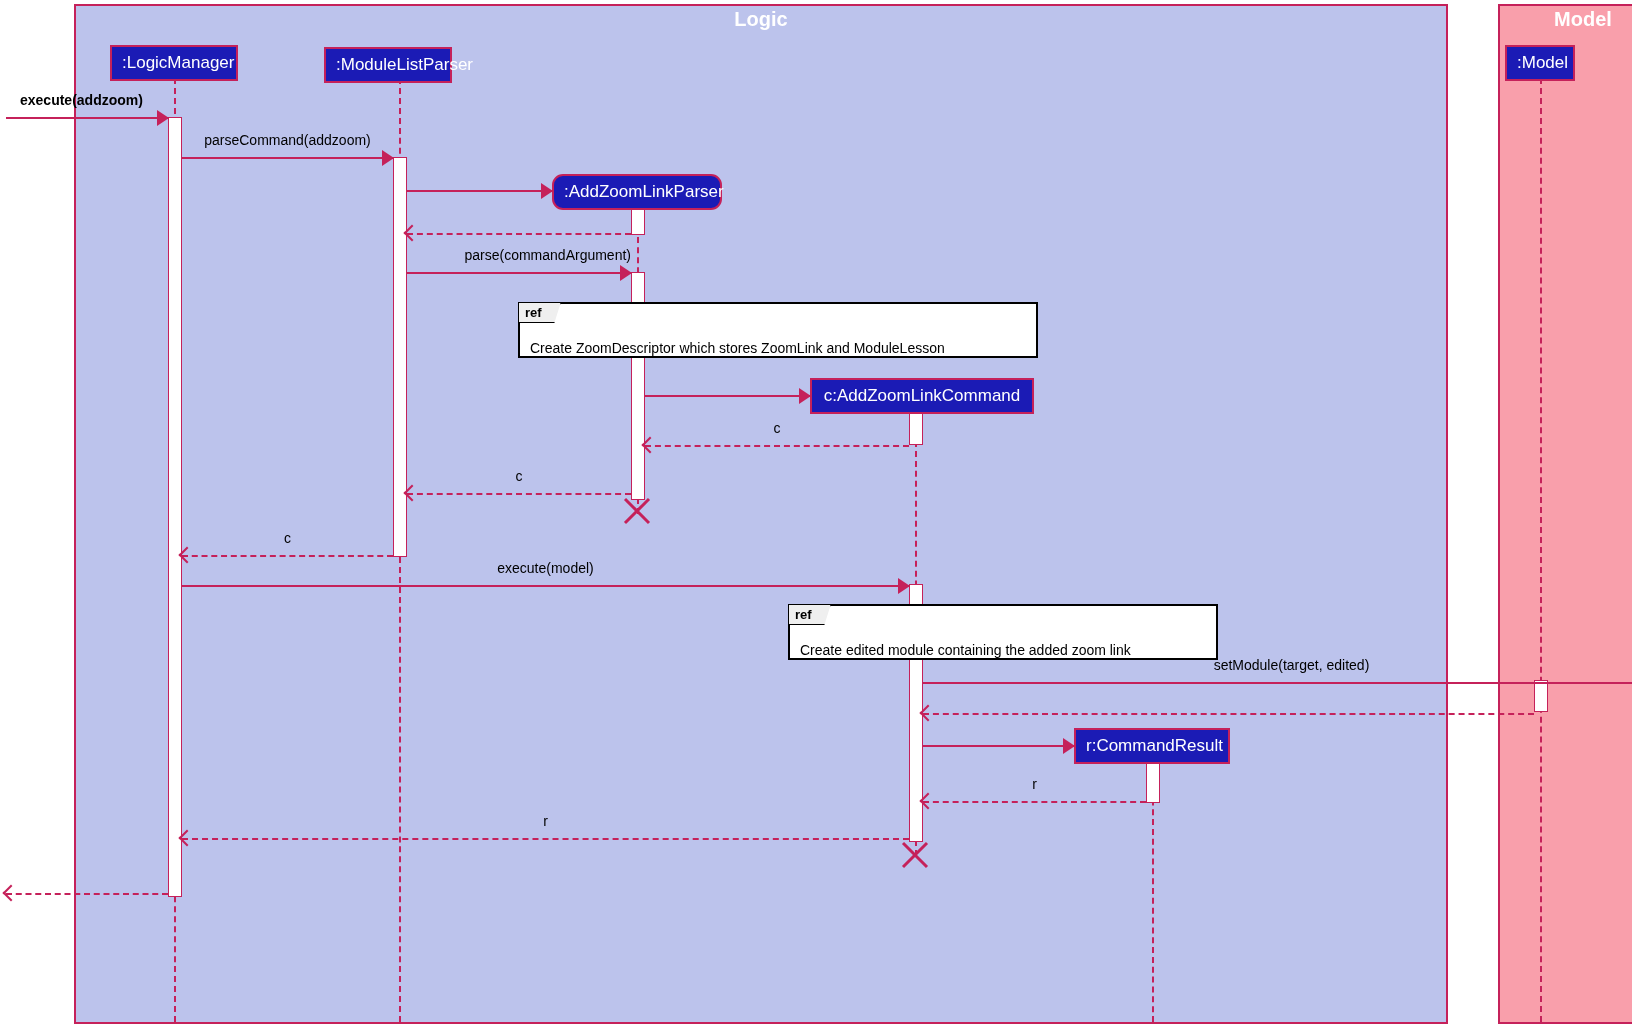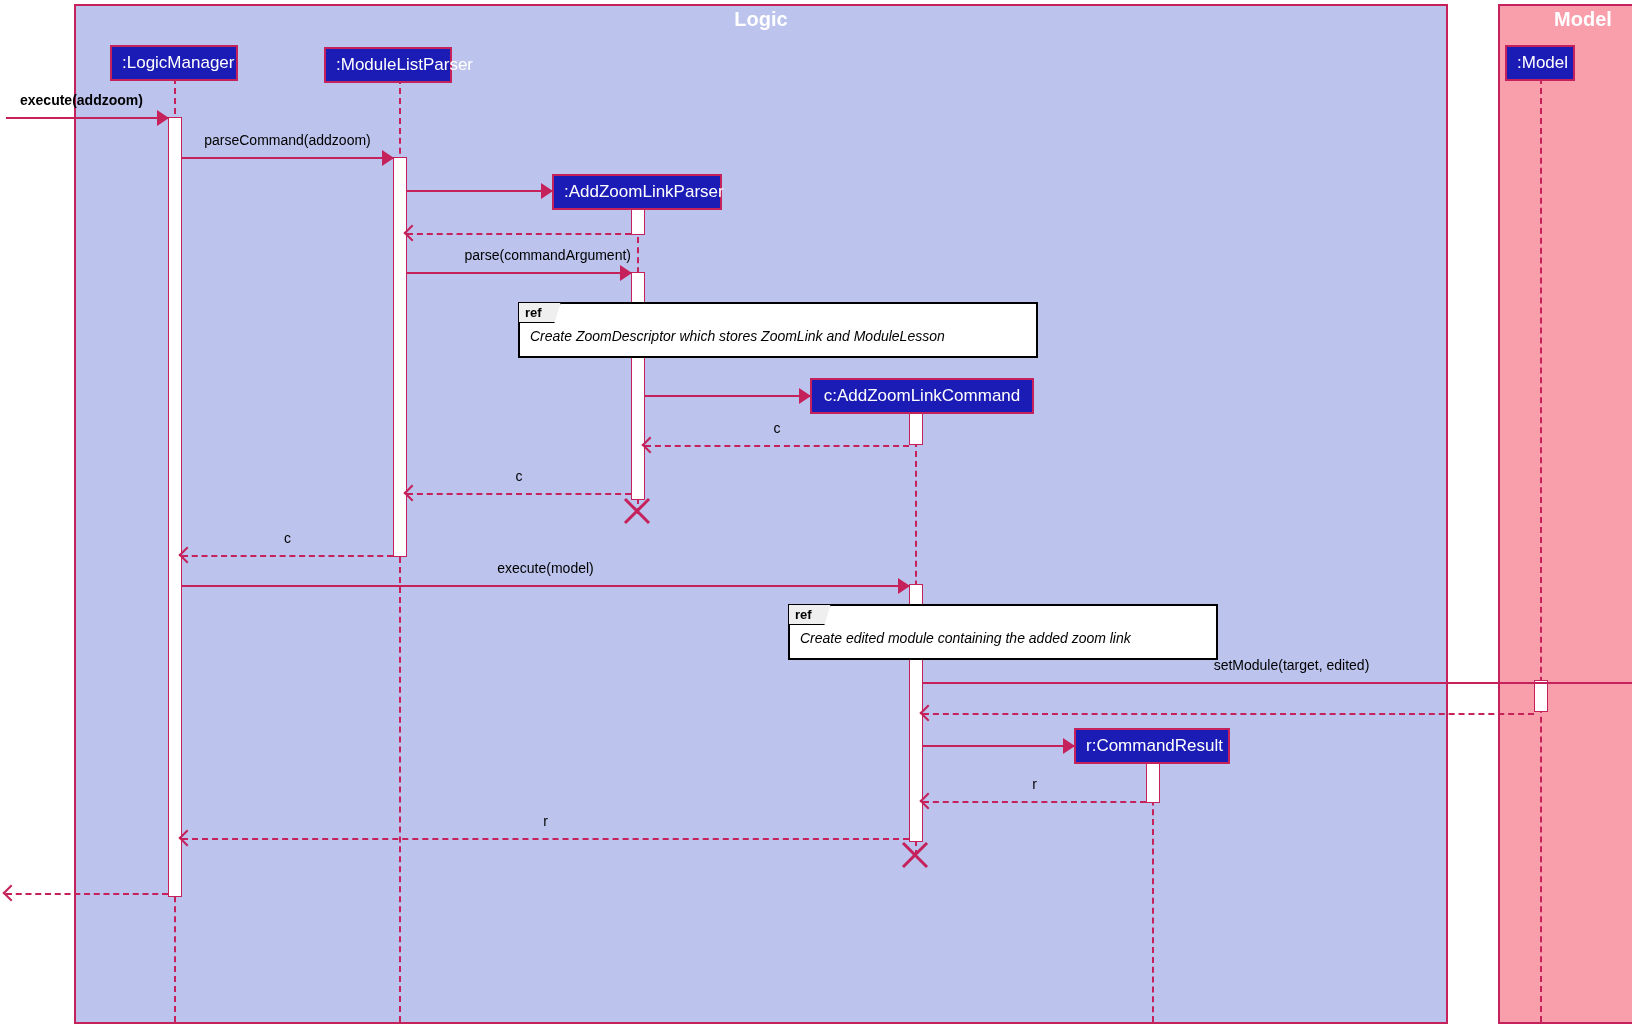--- a/index.html
+++ b/index.html
@@ -62,21 +62,21 @@
     position: absolute;
     top: -1px; left: -1px;
     background: #efefef;
     border: 1.5px solid #000;
     border-left: none;
     border-top: none;
     font-weight: bold;
     padding: 2px 18px 2px 6px;
     clip-path: polygon(0 0, 100% 0, 85% 100%, 0 100%);
   }
-  .ref-body { padding: 24px 10px 8px 10px; font-size: 14px; font-style: italic; }
+  .ref-body { padding: 36px 10px 8px 10px; font-size: 14px; }
 
   .msg {
     position: absolute;
     height: 16px;
     z-index: 6;
   }
   .msg.dashed .shaft { border-top: 2px dashed #c5215a; }
   .shaft {
     position: absolute;
     top: 7px;
@@ -131,21 +131,21 @@
 
   <div class="frame frame-logic">
     <div class="frame-title">Logic</div>
   </div>
   <div class="frame frame-model">
     <div class="frame-title">Model</div>
   </div>
 
   <div class="lifeline-head" style="left:110px; top:45px; width:128px;">:LogicManager</div>
   <div class="lifeline-head" style="left:324px; top:47px; width:128px;">:ModuleListParser</div>
-  <div class="lifeline-head" style="left:552px; top:174px; width:170px;">:AddZoomLinkParser</div>
+  <div class="lifeline-head" style="left:552px; top:174px; width:170px;border-radius:11px;">:AddZoomLinkParser</div>
   <div class="lifeline-head" style="left:810px; top:378px; width:224px;">c:AddZoomLinkCommand</div>
   <div class="lifeline-head" style="left:1074px; top:728px; width:156px;">r:CommandResult</div>
   <div class="lifeline-head" style="left:1505px; top:45px; width:70px;">:Model</div>
 
   <div class="lifeline" style="left:174px; top:78px; height:944px;"></div>
   <div class="lifeline" style="left:399px; top:78px; height:944px;"></div>
   <div class="lifeline" style="left:637px; top:207px; height:307px;"></div>
   <div class="lifeline" style="left:915px; top:411px; height:445px;"></div>
   <div class="lifeline" style="left:1152px; top:760px; height:262px;"></div>
   <div class="lifeline" style="left:1540px; top:78px; height:944px;"></div>

